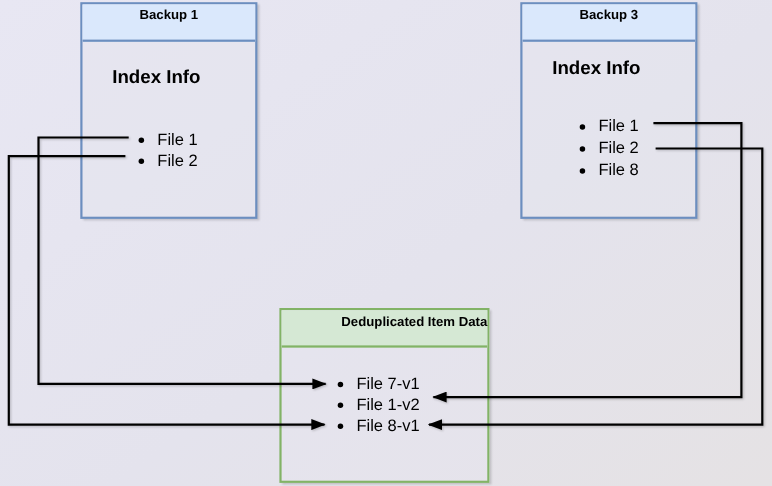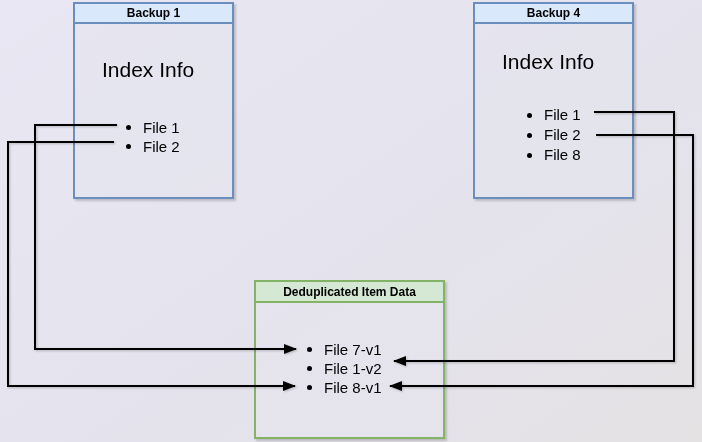--- a/index.html
+++ b/index.html
@@ -19,27 +19,28 @@
   }
   .box.blue{border-color:#6c8ebf;background:rgba(229,228,238,0.45);}
   .box.green{border-color:#82b366;background:rgba(230,229,240,0.45);}
   .box-header{
     box-sizing:border-box;
     text-align:center;
     font-weight:bold;
     font-size:12px;
     border-bottom:2px solid;
   }
-  .blue .box-header{background:#dae8fc;border-color:#6c8ebf;height:20px;line-height:19px;}
-  .green .box-header{background:#d5e8d4;border-color:#82b366;height:21px;line-height:20px;}
+  .blue .box-header{background:#dae8fc;border-color:#6c8ebf;height:34px;line-height:19px;}
+  .green .box-header{background:#d5e8d4;border-color:#82b366;height:34px;line-height:20px;text-align:right;}
   .section-label{
     position:absolute;
-    font-size:21px;
+    font-size:17px;
     line-height:16px;
     white-space:nowrap;
+    font-weight:bold;
   }
   ul.filelist{
     list-style:none;
     margin:0;padding:0;
     position:absolute;
   }
   .filelist li{
     position:relative;
     padding-left:20px;
     font-size:15px;
@@ -76,21 +77,21 @@
   <div class="box blue" style="left:73px;top:2px;width:161px;height:197px;">
     <div class="box-header">Backup 1</div>
     <div class="section-label" style="left:27px;top:58px;">Index Info</div>
     <ul class="filelist lh19" style="left:48px;top:114px;">
       <li>File 1</li>
       <li>File 2</li>
     </ul>
   </div>
 
   <div class="box blue" style="left:473px;top:2px;width:161px;height:197px;">
-    <div class="box-header">Backup 4</div>
+    <div class="box-header">Backup 3</div>
     <div class="section-label" style="left:27px;top:50px;">Index Info</div>
     <ul class="filelist lh20" style="left:49px;top:101px;">
       <li>File 1</li>
       <li>File 2</li>
       <li>File 8</li>
     </ul>
   </div>
 
   <div class="box green" style="left:254px;top:280px;width:191px;height:159px;">
     <div class="box-header">Deduplicated Item Data</div>

